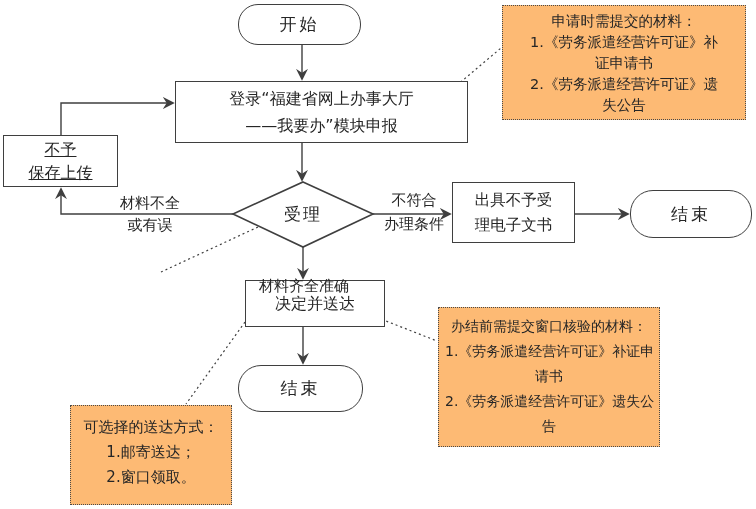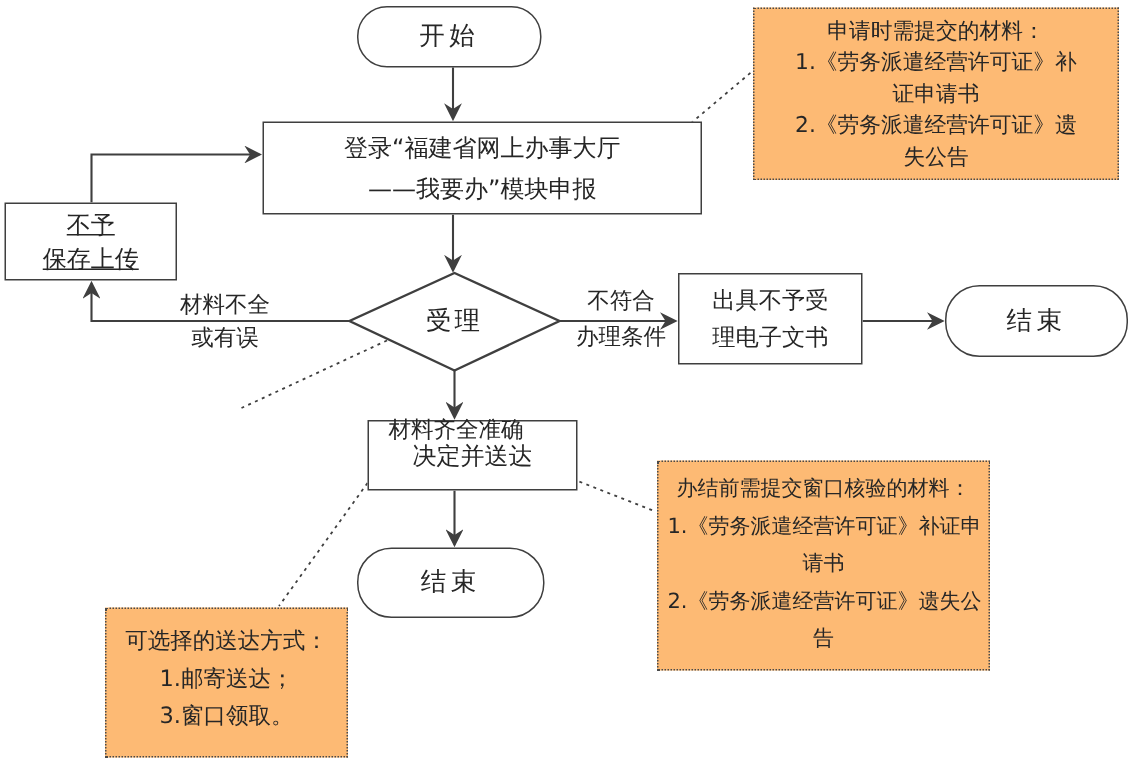--- a/index.html
+++ b/index.html
@@ -112,21 +112,21 @@
 
   <div class="note" id="note-apply">申请时需提交的材料：
 1.《劳务派遣经营许可证》补
 证申请书
 2.《劳务派遣经营许可证》遗
 失公告</div>
 
 
   <div class="note" id="note-delivery">可选择的送达方式：
 1.邮寄送达；
-3.窗口领取。</div>
+2.窗口领取。</div>
 
   <div class="note" id="note-verify">办结前需提交窗口核验的材料：
 1.《劳务派遣经营许可证》补证申
 请书
 2.《劳务派遣经营许可证》遗失公
 告</div>
 
 </div>
 
 </body></html>

